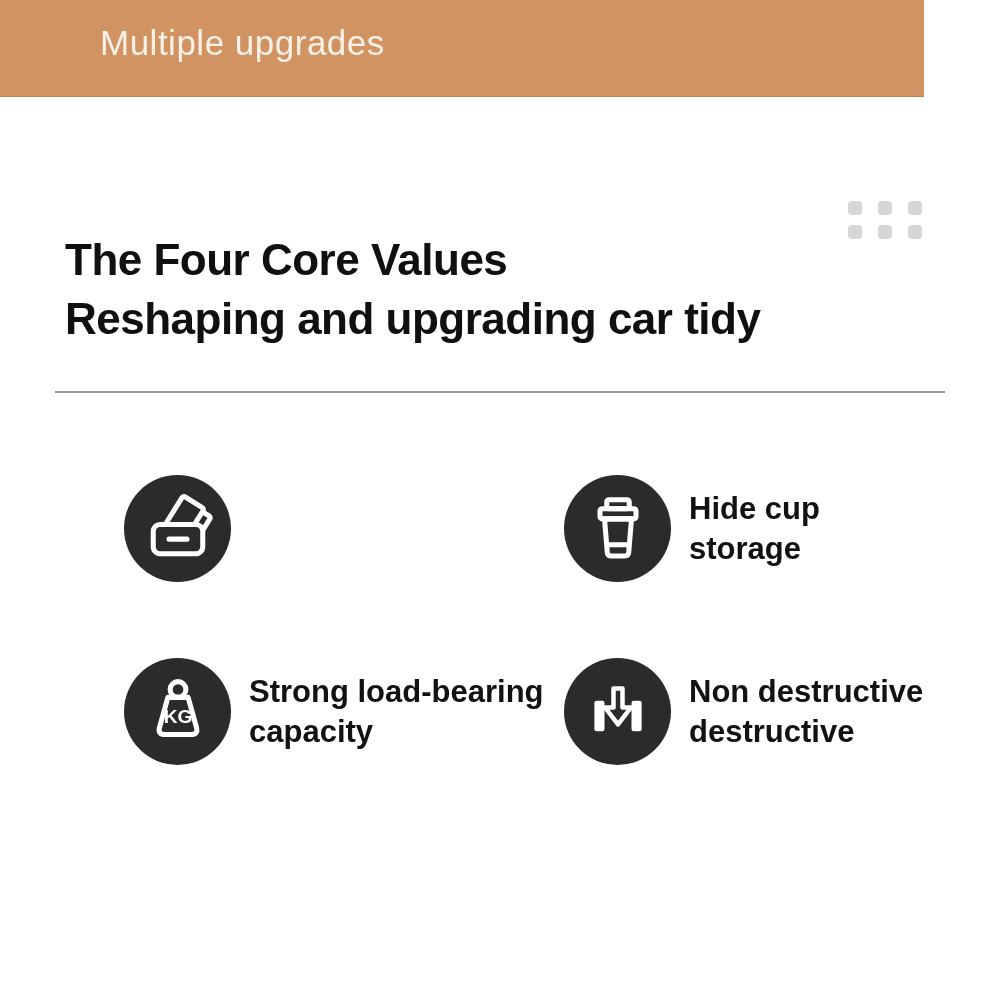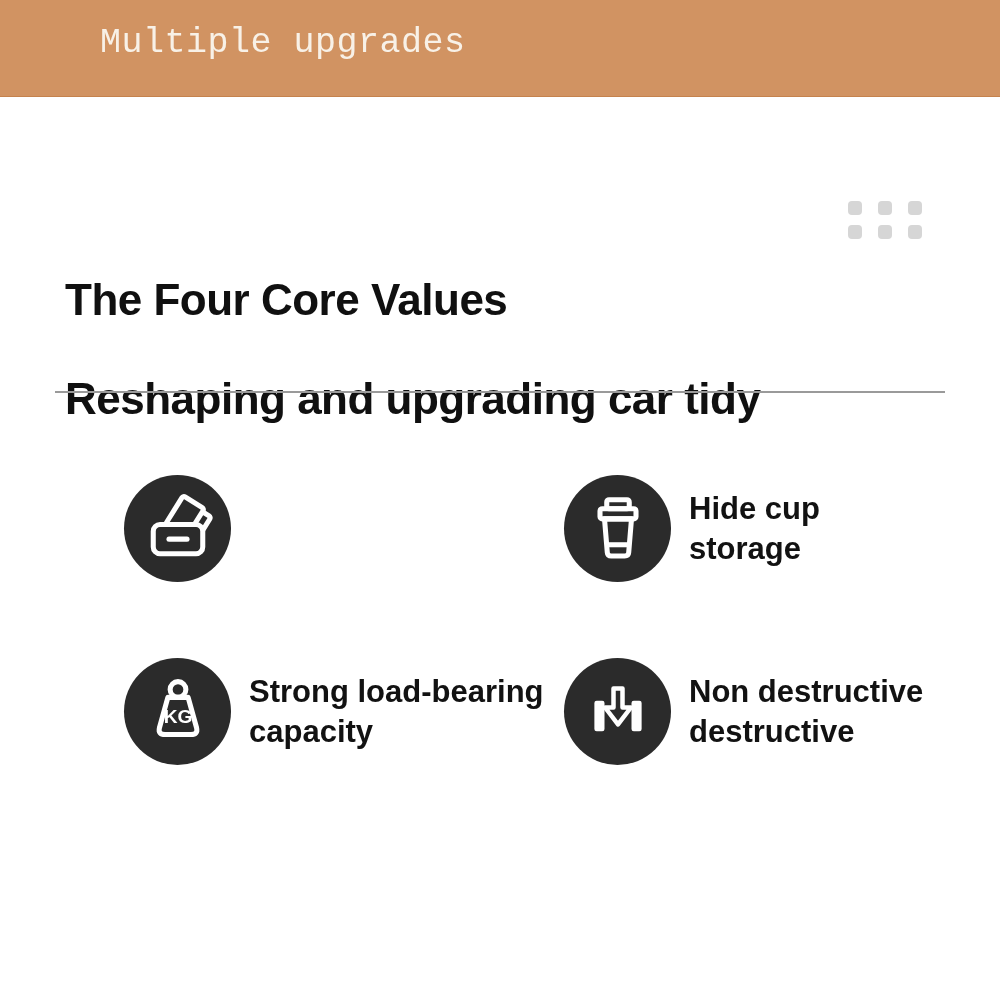--- a/index.html
+++ b/index.html
@@ -1,39 +1,39 @@
 <!DOCTYPE html>
 <html><head>
 <meta charset="utf-8">
 <style>
   * { margin:0; padding:0; box-sizing:border-box; }
   html,body { width:1000px; height:1000px; background:#ffffff; font-family:"Liberation Sans", sans-serif; }
   .page { position:relative; width:1000px; height:1000px; background:#ffffff; overflow:hidden; }
 
   .banner {
-    position:absolute; left:0; top:0; width:1000px; height:97px;
+    position:absolute; left:0; top:0; width:924px; height:97px;
     background:#D19362; border-bottom:1px solid #C5824D;
-    display:flex; align-items:center; padding-left:100px; padding-bottom:10px;font-family:Liberation Mono, monospace;
+    display:flex; align-items:center; padding-left:100px; padding-bottom:10px;
   }
   .banner-label {
     color:#F8F1E7; font-size:35px; letter-spacing:0.5px; font-weight:normal;
   }
 
   .dots {
     position:absolute; left:848px; top:201px;
     display:grid; grid-template-columns:repeat(3,14px); grid-auto-rows:14px;
     column-gap:16px; row-gap:10px;
   }
   .dot { width:14px; height:14px; border-radius:4px; background:#D6D6D6; }
 
   .heading {
     position:absolute; left:65px; top:230px;
     color:#101010; font-size:44px; font-weight:bold; line-height:59px; letter-spacing:-0.5px;
   }
-  .heading-line { display:block; white-space:nowrap;margin-top:40px; }
+  .heading-line { display:block; white-space:nowrap; }
 
   .divider {
     position:absolute; left:55px; top:391px; width:890px; height:2px; background:#9A9A9A;
   }
 
   .features {
     position:absolute; left:124px; top:475px; width:840px;
     display:grid; grid-template-columns:440px 400px; row-gap:76px;
   }
   .feature { display:flex; align-items:center; }

